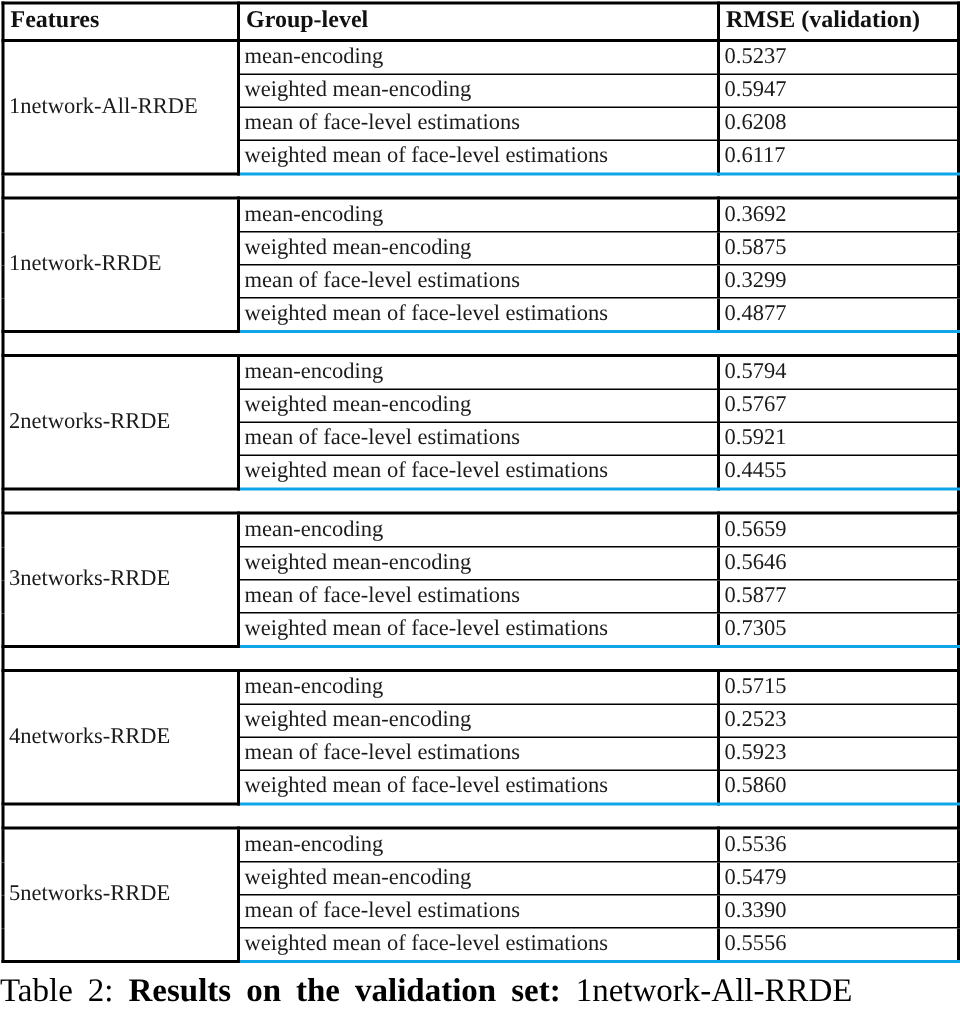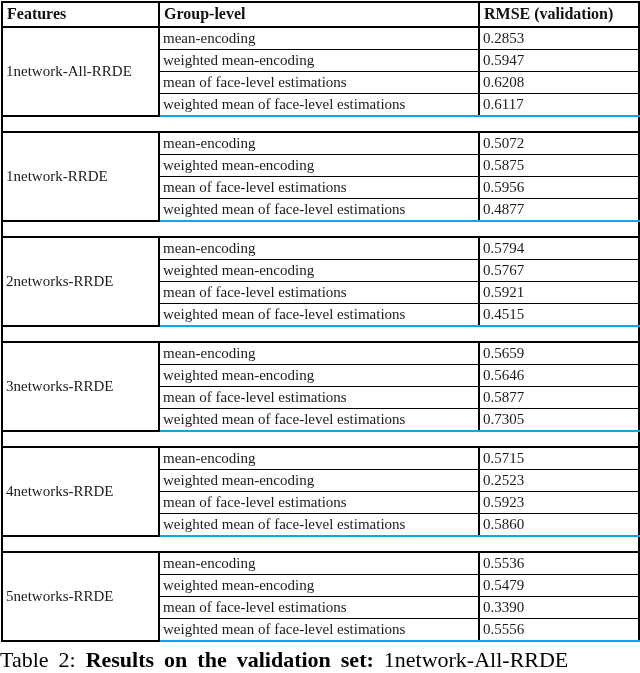--- a/index.html
+++ b/index.html
@@ -83,49 +83,49 @@
     <tr>
       <th>Features</th>
       <th>Group-level</th>
       <th>RMSE (validation)</th>
     </tr>
   </thead>
   <tbody>
       <tr class="block-start">
         <td class="feature" rowspan="4">1network-All-RRDE</td>
         <td>mean-encoding</td>
-        <td>0.2853</td>
+        <td>0.5237</td>
       </tr>
       <tr>
         <td>weighted mean-encoding</td>
         <td>0.5947</td>
       </tr>
       <tr>
         <td>mean of face-level estimations</td>
         <td>0.6208</td>
       </tr>
       <tr class="block-end">
         <td>weighted mean of face-level estimations</td>
         <td>0.6117</td>
       </tr>
       <tr class="sep">
         <td colspan="3"></td>
       </tr>
       <tr class="block-start">
         <td class="feature" rowspan="4">1network-RRDE</td>
         <td>mean-encoding</td>
-        <td>0.5072</td>
+        <td>0.3692</td>
       </tr>
       <tr>
         <td>weighted mean-encoding</td>
         <td>0.5875</td>
       </tr>
       <tr>
         <td>mean of face-level estimations</td>
-        <td>0.5956</td>
+        <td>0.3299</td>
       </tr>
       <tr class="block-end">
         <td>weighted mean of face-level estimations</td>
         <td>0.4877</td>
       </tr>
       <tr class="sep">
         <td colspan="3"></td>
       </tr>
       <tr class="block-start">
         <td class="feature" rowspan="4">2networks-RRDE</td>
@@ -135,21 +135,21 @@
       <tr>
         <td>weighted mean-encoding</td>
         <td>0.5767</td>
       </tr>
       <tr>
         <td>mean of face-level estimations</td>
         <td>0.5921</td>
       </tr>
       <tr class="block-end">
         <td>weighted mean of face-level estimations</td>
-        <td>0.4515</td>
+        <td>0.4455</td>
       </tr>
       <tr class="sep">
         <td colspan="3"></td>
       </tr>
       <tr class="block-start">
         <td class="feature" rowspan="4">3networks-RRDE</td>
         <td>mean-encoding</td>
         <td>0.5659</td>
       </tr>
       <tr>

